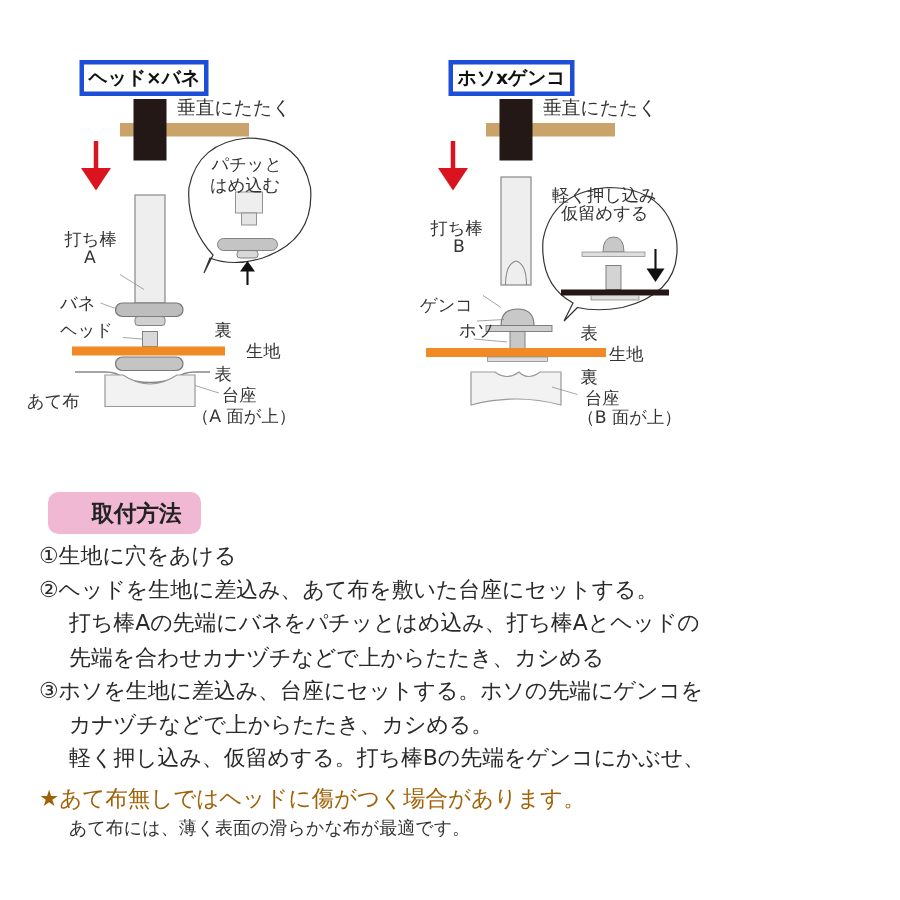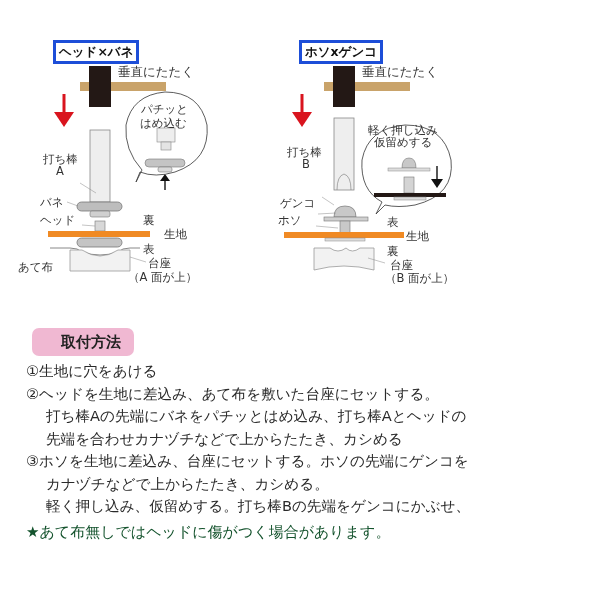--- a/index.html
+++ b/index.html
@@ -8,21 +8,21 @@
   .panel-title { position: absolute; border: 3px solid #1d4ed8; background: #fff;
                  font-weight: bold; font-size: 12.5px; padding: 1px 3px; line-height: 16px; color: #111; }
   .lbl { position: absolute; font-size: 11.5px; line-height: 13px; color: #333; white-space: nowrap; }
   .diagram { position: absolute; left: 0; top: 0; width: 600px; height: 300px; }
   .howto-badge { position: absolute; left: 32px; top: 328px; width: 86px; height: 28px;
                  background: #f0b8d2; border-radius: 7px; font-weight: bold; font-size: 15px;
                  line-height: 28px; text-align: center; color: #222; padding-left: 16px; }
   .steps { position: absolute; left: 26px; top: 360px; width: 560px; font-size: 14.6px; line-height: 22.5px; color: #2a2a2a; }
   .steps .line { white-space: nowrap; }
   .steps .indent { padding-left: 20px; }
-  .note-main { font-size: 15px; color: #14532d; }
+  .note-main { font-size: 15px; color: #a16207; }
   .note-sub { font-size: 12px; padding-left: 20px; line-height: 18px; color: #333; }
 </style>
 </head>
 <body>
 
 <svg class="diagram" viewBox="0 0 600 300" width="600" height="300">
 
   <g>
 
     <rect x="80" y="82" width="86" height="9" fill="#c9a36a"></rect>
@@ -116,31 +116,32 @@
 <div class="lbl" style="left:148px;top:257px;">台座</div>
 <div class="lbl" style="left:128px;top:271px;">（A 面が上）</div>
 
 <div class="panel-title" style="left:299px;top:40px;">ホソxゲンコ</div>
 <div class="lbl" style="left:362px;top:65px;font-size:12.5px;">垂直にたたく</div>
 <div class="lbl" style="left:368px;top:124px;">軽く押し込み</div>
 <div class="lbl" style="left:374px;top:136px;">仮留めする</div>
 <div class="lbl" style="left:287px;top:146px;">打ち棒</div>
 <div class="lbl" style="left:302px;top:158px;">B</div>
 <div class="lbl" style="left:280px;top:197px;">ゲンコ</div>
-<div class="lbl" style="left:278px;top:214px;text-align:center;">ホソ</div>
+<div class="lbl" style="left:306px;top:214px;text-align:center;">ホソ</div>
 <div class="lbl" style="left:387px;top:216px;">表</div>
 <div class="lbl" style="left:406px;top:230px;">生地</div>
 <div class="lbl" style="left:387px;top:245px;">裏</div>
 <div class="lbl" style="left:390px;top:259px;">台座</div>
 <div class="lbl" style="left:385px;top:272px;">（B 面が上）</div>
 
 <div class="howto-badge">取付方法</div>
 
 <div class="steps">
   <div class="line">①生地に穴をあける</div>
   <div class="line">②ヘッドを生地に差込み、あて布を敷いた台座にセットする。</div>
   <div class="line indent">打ち棒Aの先端にバネをパチッとはめ込み、打ち棒Aとヘッドの</div>
   <div class="line indent">先端を合わせカナヅチなどで上からたたき、カシめる</div>
   <div class="line">③ホソを生地に差込み、台座にセットする。ホソの先端にゲンコを</div>
   <div class="line indent">カナヅチなどで上からたたき、カシめる。</div>
   <div class="line indent">軽く押し込み、仮留めする。打ち棒Bの先端をゲンコにかぶせ、</div>
   <div class="line note-main" style="margin-top:3px;">★あて布無しではヘッドに傷がつく場合があります。</div>
+  <div class="line note-sub">あて布には、薄く表面の滑らかな布が最適です。</div>
 </div>
 
 </body></html>

